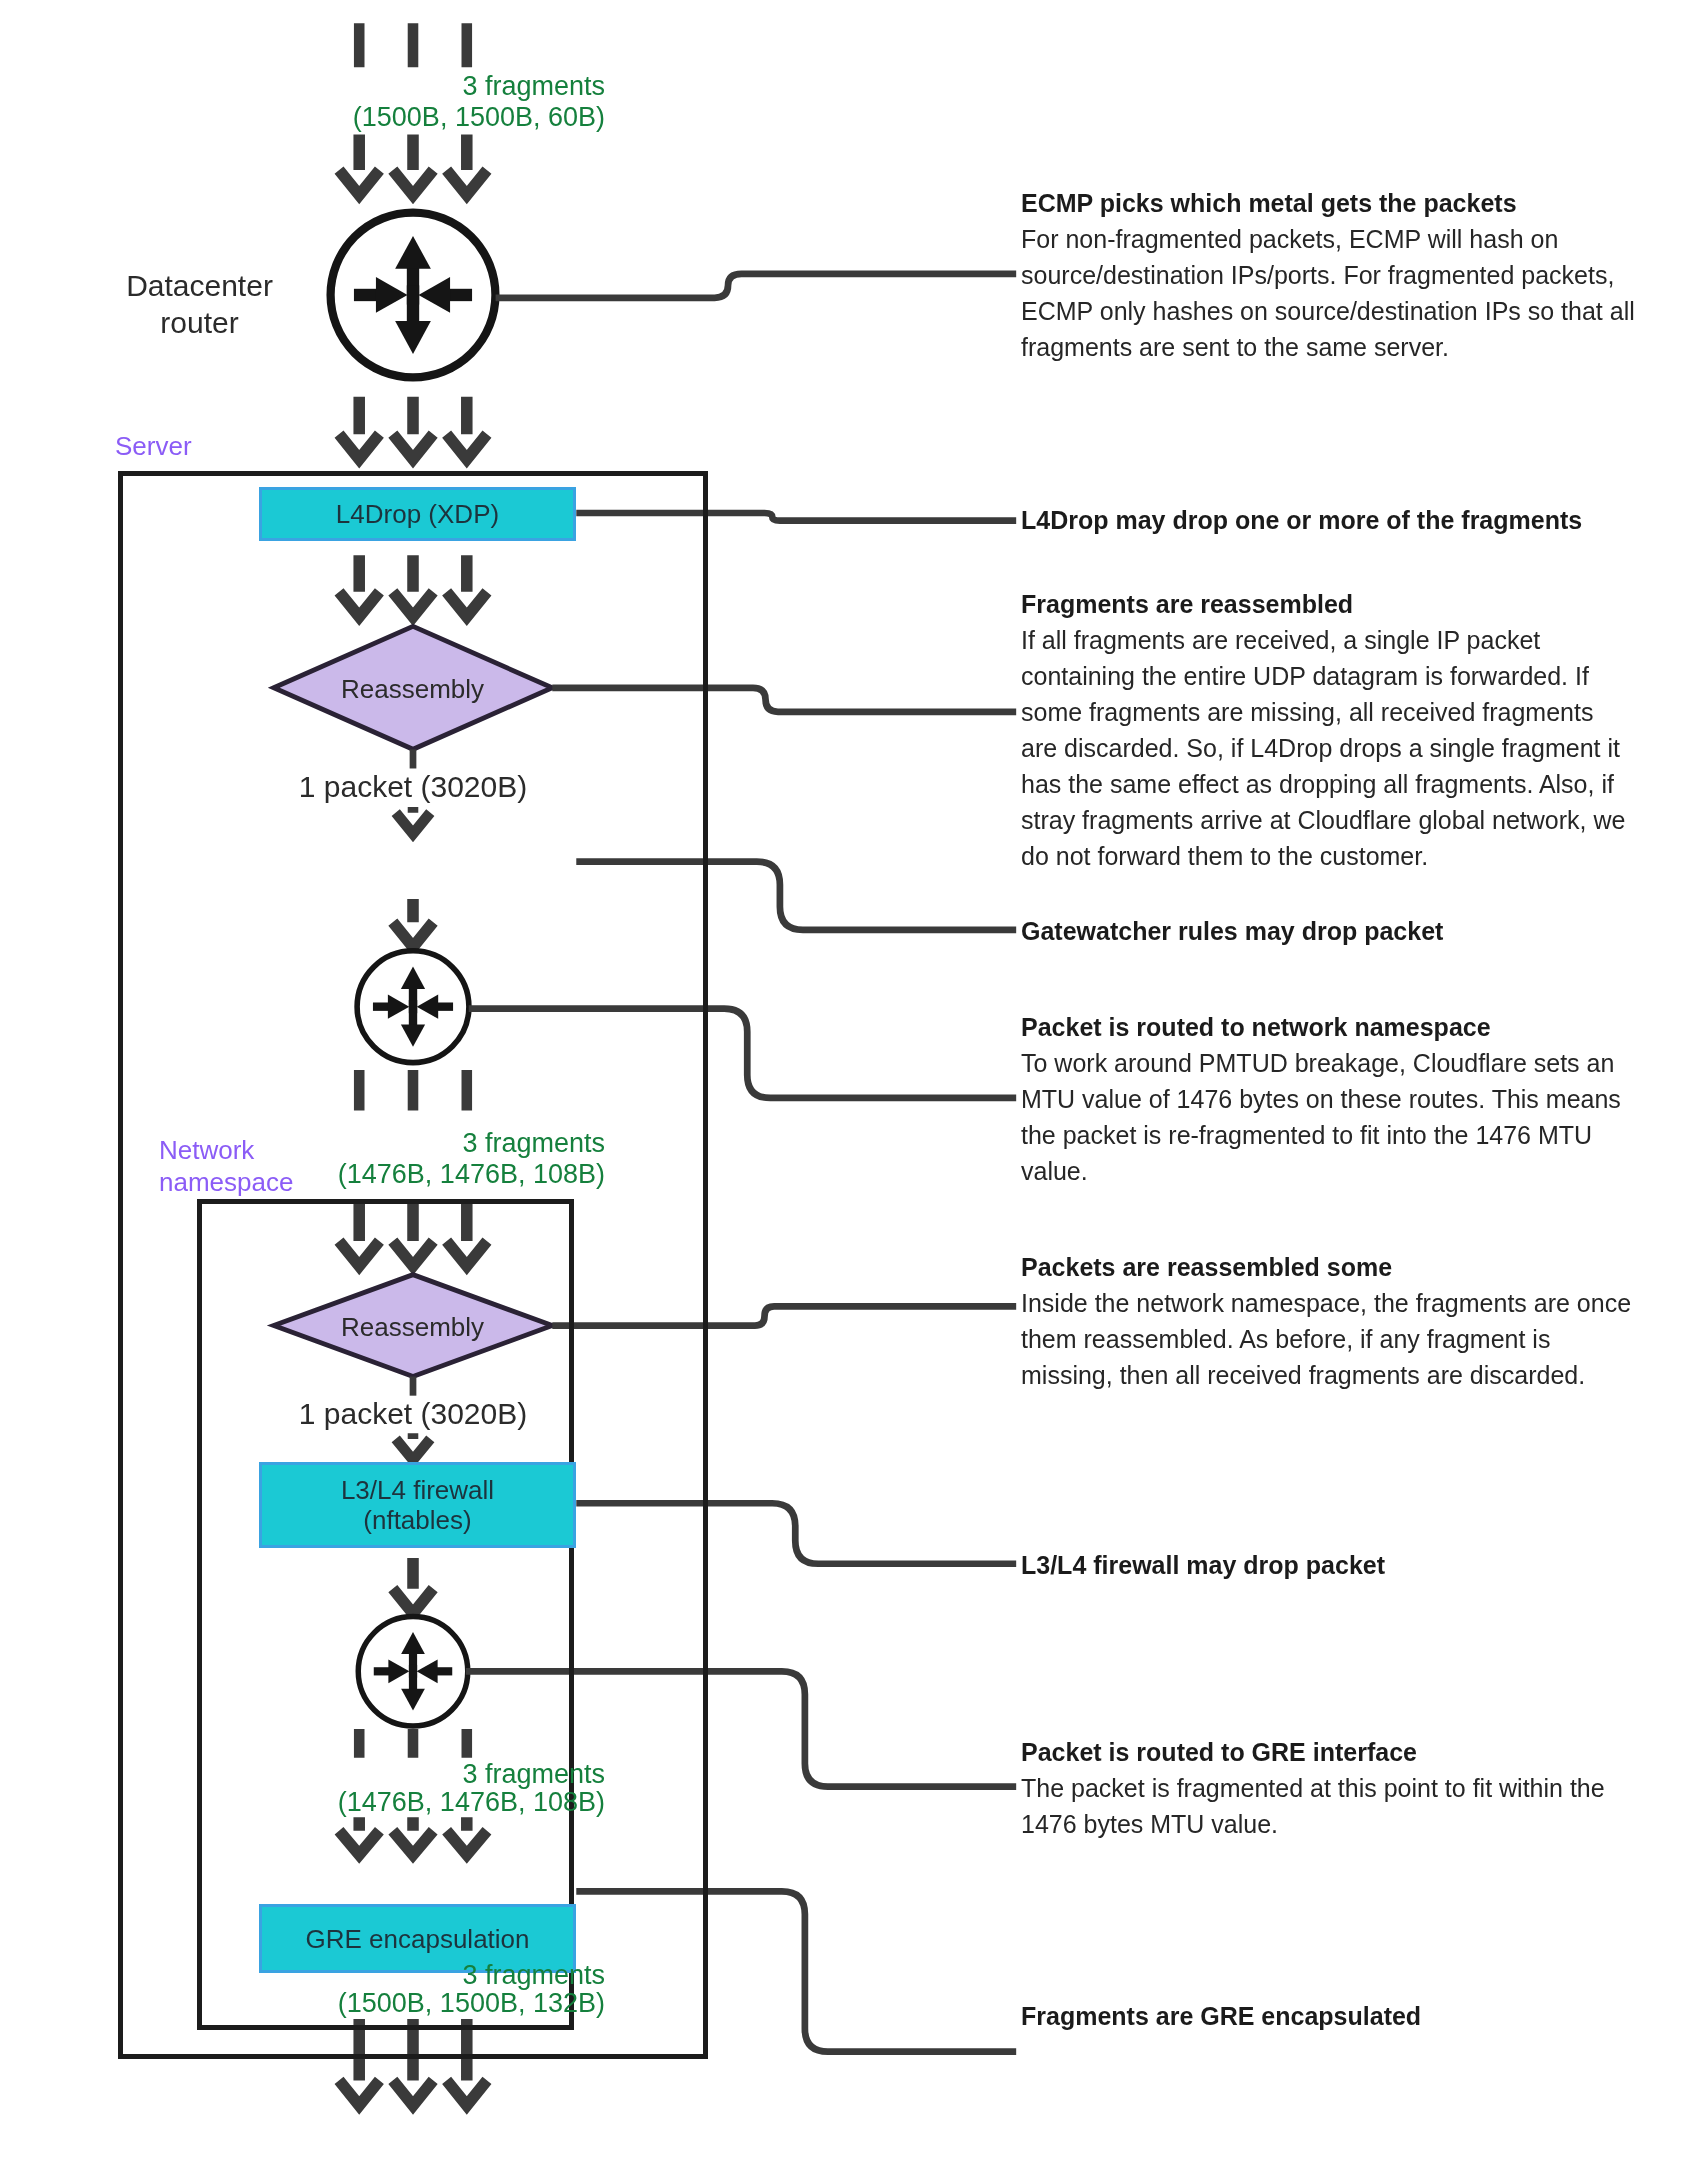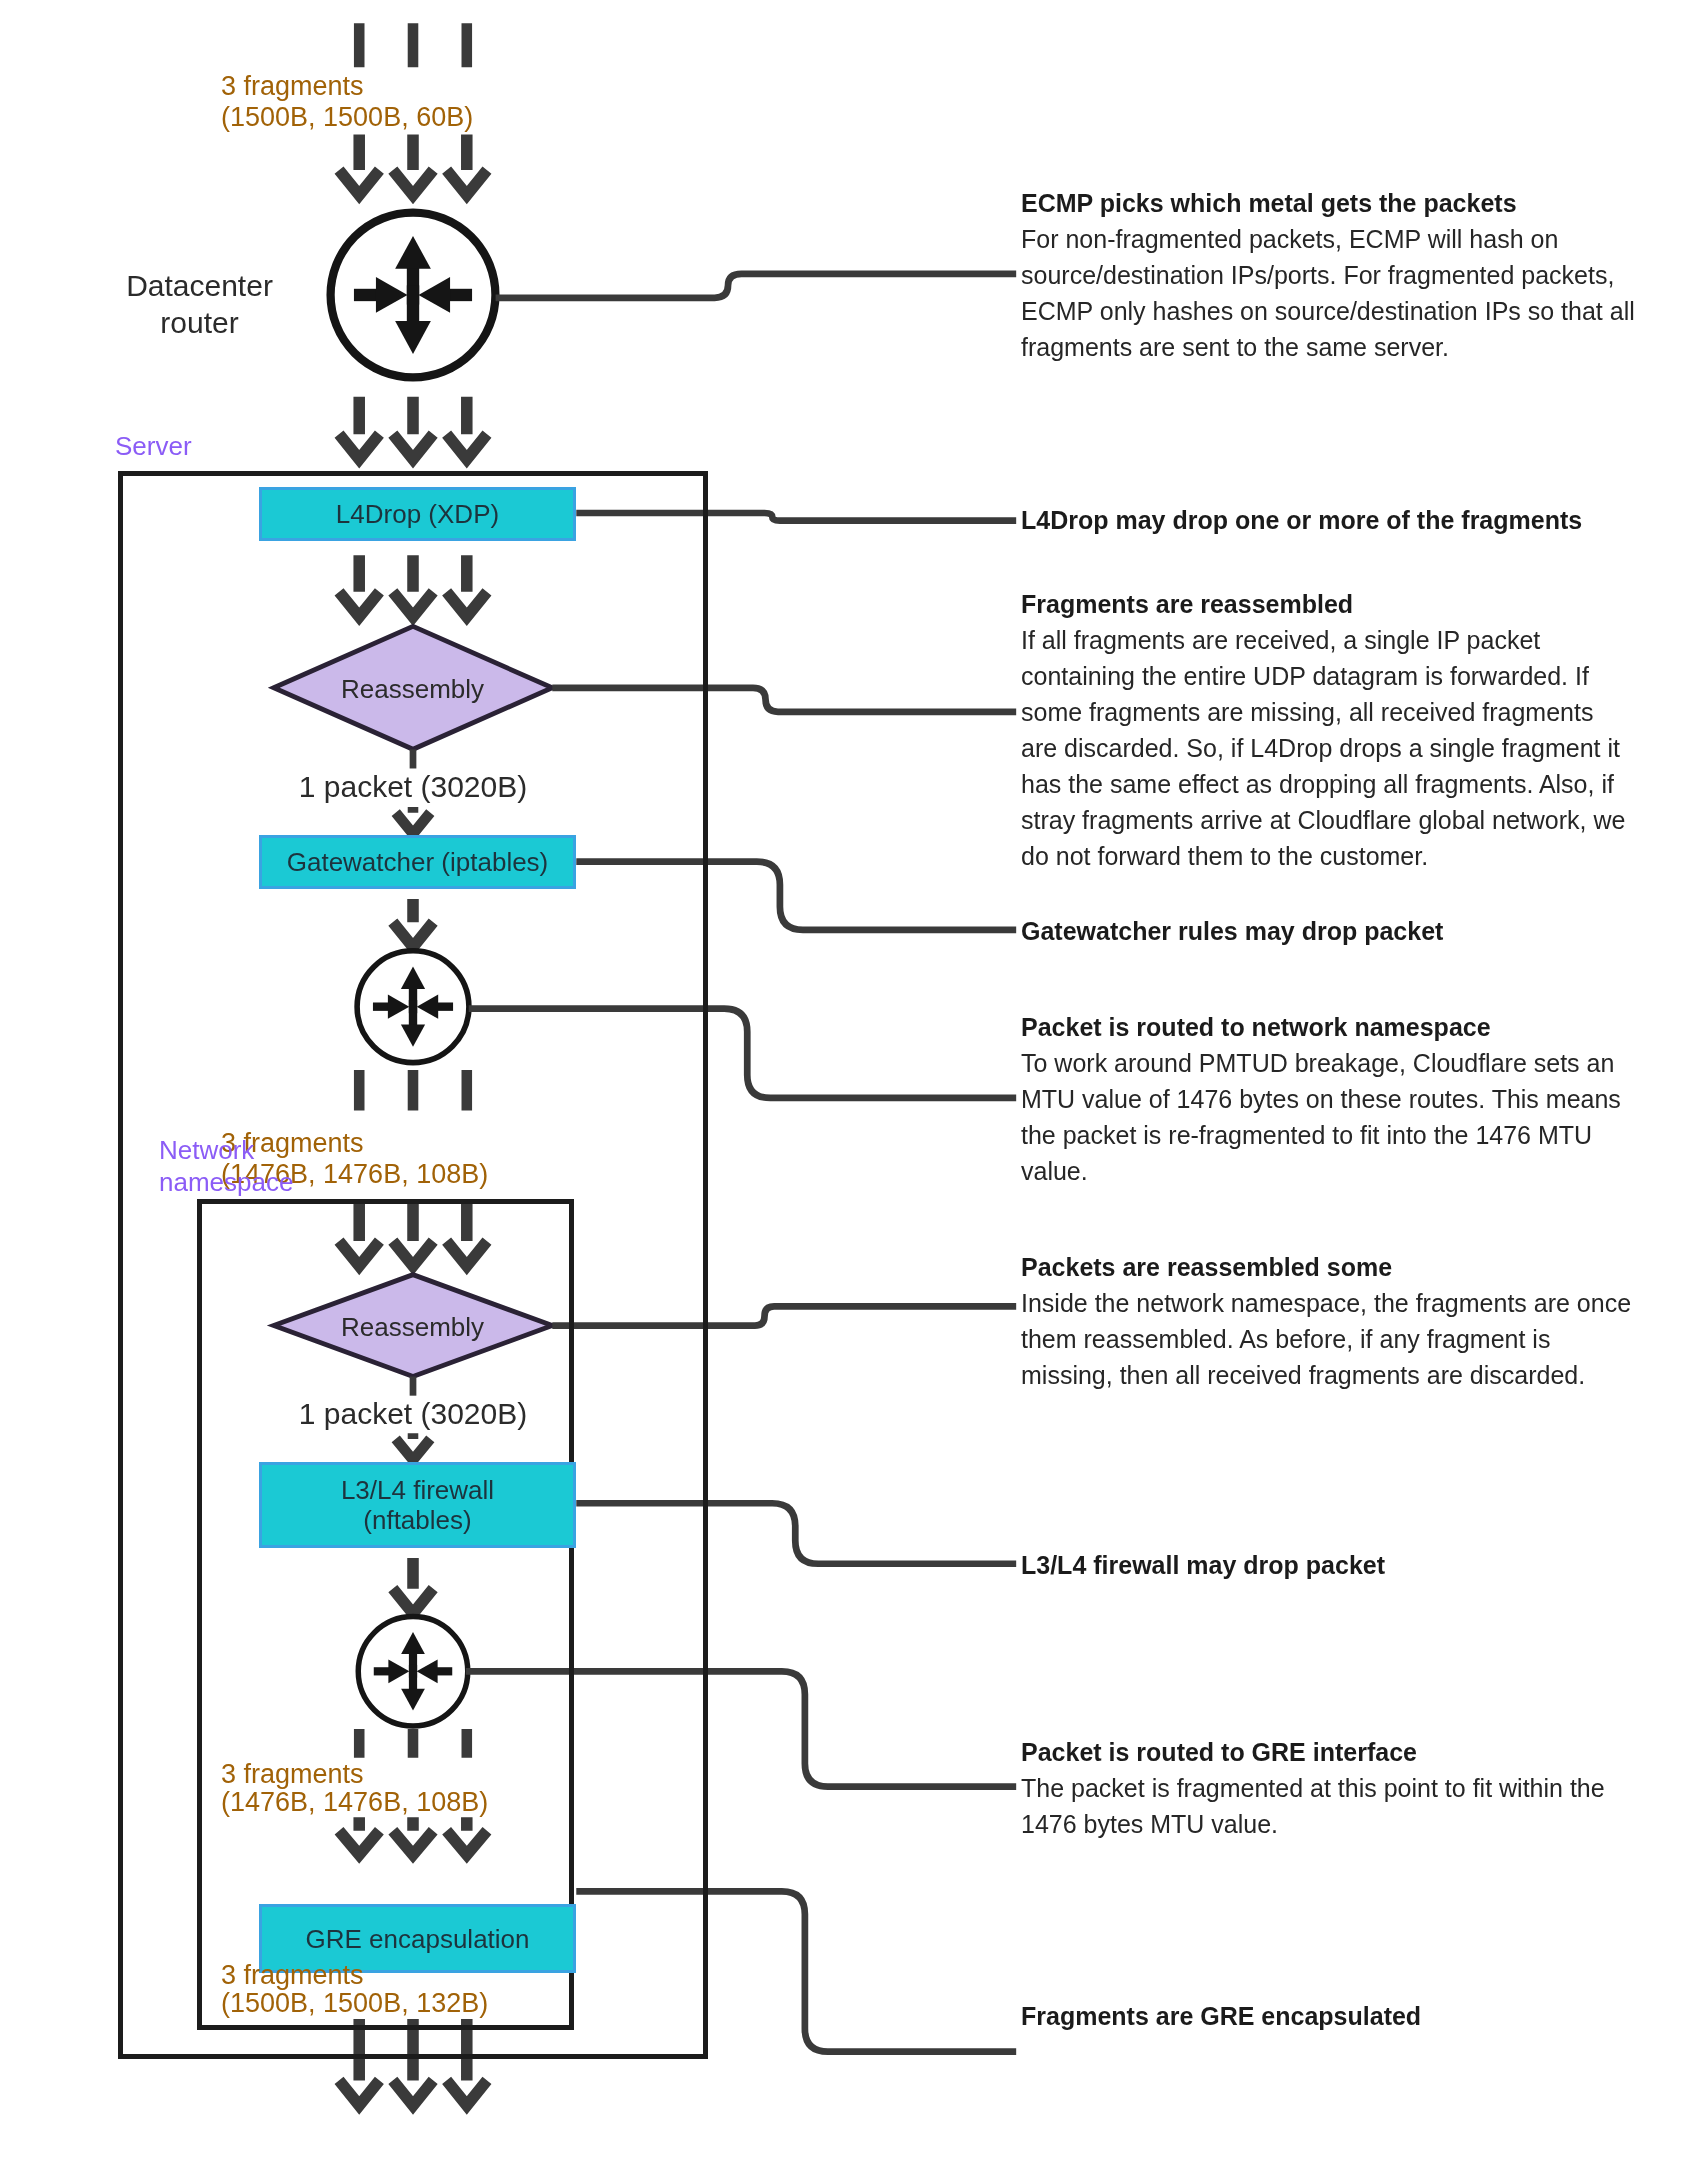--- a/index.html
+++ b/index.html
@@ -32,21 +32,21 @@
   
   .outline-box{position:absolute;border:5.8px solid var(--box-border);box-sizing:border-box;background:transparent;}
   .node{
     position:absolute;box-sizing:border-box;background:var(--node-fill);
     border:3.8px solid var(--node-border);display:flex;align-items:center;justify-content:center;
     text-align:center;font-size:26px;color:#1D333D;white-space:pre-line;line-height:30px;
   }
   .diamond-label{
     position:absolute;width:211px;text-align:center;font-size:26px;color:#2B2B2B;
   }
-  .flabel{position:absolute;left:221px;width:384px;text-align:left;font-size:27px;line-height:31px;color:#a16207;}
+  .flabel{position:absolute;left:221px;width:384px;text-align:right;font-size:27px;line-height:31px;color:#15803d;}
   .plabel{position:absolute;left:221px;width:384px;text-align:center;font-size:30px;color:#2B2B2B;}
   .side-label{position:absolute;font-size:26px;color:#8b5cf6;white-space:pre-line;line-height:32px;}
   .dc-label{position:absolute;left:84px;top:267px;width:231px;text-align:center;font-size:30px;line-height:37px;color:#2B2B2B;white-space:pre-line;}
   .ann{position:absolute;left:1021px;width:672px;font-size:25px;line-height:36px;color:var(--text);}
   .ann-title{font-weight:bold;color:#1B1B1B;}
   .ann-body{white-space:pre-line;}
 </style>
 </head>
 <body>
 
@@ -129,23 +129,20 @@
     <path class="con" d="M485,1740 H814 Q838,1740 838,1764 V1836 Q838,1860 862,1860 H1058"></path>
     <path class="con" d="M600,1969 H814 Q838,1969 838,1993 V2112 Q838,2136 862,2136 H1058"></path>
   </svg>
 
   <div class="outline-box" style="left:118px;top:471px;width:590px;height:1588px;"></div>
   <div class="outline-box" style="left:197px;top:1199px;width:377px;height:831px;"></div>
 
   <div class="node" style="left:259px;top:487px;width:317px;height:54px;">
     <span>L4Drop (XDP)</span>
   </div>
-  <div class="node" style="left:259px;top:835px;width:317px;height:54px;">
-    <span>Gatewatcher (iptables)</span>
-  </div>
   <div class="node" style="left:259px;top:1462px;width:317px;height:86px;">
     <span style="white-space:pre-line;">L3/L4 firewall
 (nftables)</span>
   </div>
   <div class="node" style="left:259px;top:1857px;width:317px;height:69px;margin-top:47px;">
     <span>GRE encapsulation</span>
   </div>
 
   <div class="diamond-label" style="left:307px;top:674px;">Reassembly</div>
   <div class="diamond-label" style="left:307px;top:1312px;">Reassembly</div>

